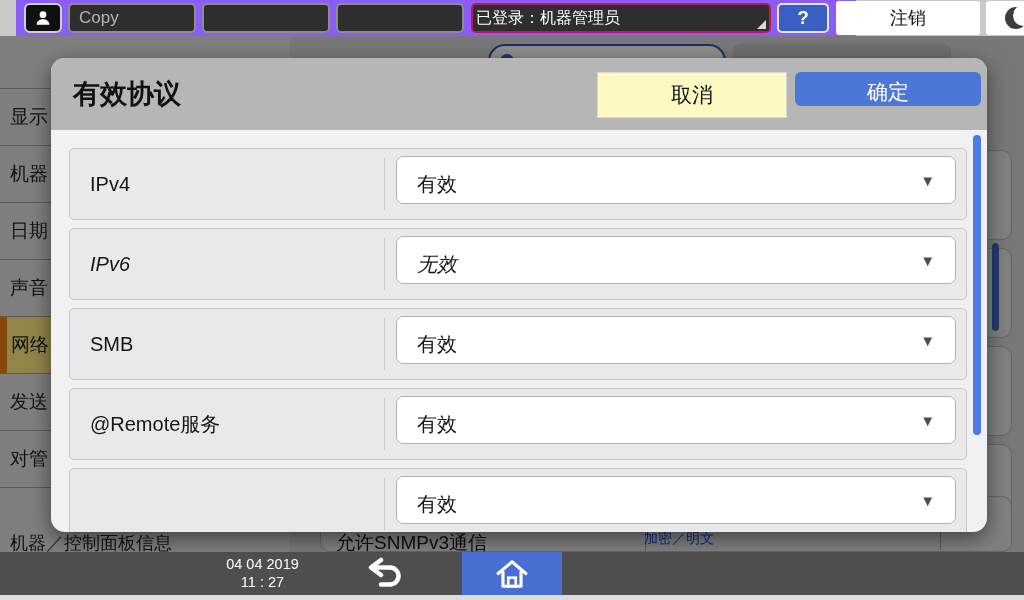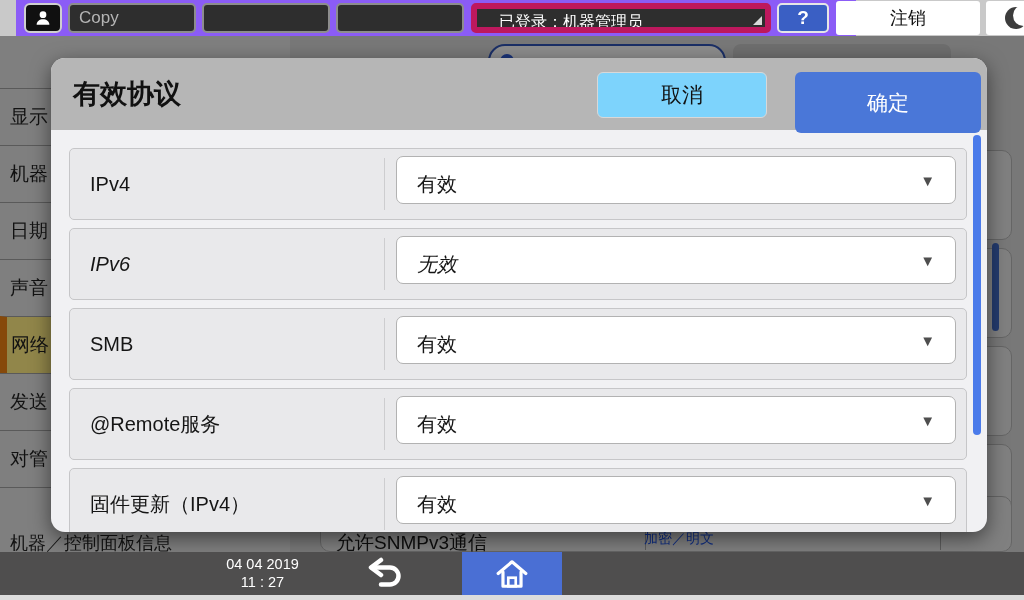--- a/index.html
+++ b/index.html
@@ -6,21 +6,21 @@
   *{box-sizing:border-box;font-family:"Liberation Sans","DejaVu Sans",sans-serif;}
   .screen{position:relative;width:1024px;height:600px;overflow:hidden;background:#c9c9c9;}
 
   
   .top-bar{position:absolute;left:0;top:0;width:840px;height:36px;background:#8b5cf6;z-index:40;margin-left:16px;}
   .tb-user{position:absolute;left:8px;top:3px;width:38px;height:30px;background:#101010;border:2px solid #cfcfcf;border-radius:6px;display:flex;align-items:center;justify-content:center;padding:0;}
   .tb-tab{position:absolute;top:3px;height:30px;background:#2e2e2e;border:2px solid #8d8d8d;border-radius:5px;color:#b5b5b5;font-size:17px;line-height:25px;padding-left:9px;overflow:hidden;white-space:nowrap;}
   .tb-tab.t1{left:52px;width:128px;}
   .tb-tab.t2{left:186px;width:128px;}
   .tb-tab.t3{left:320px;width:128px;}
-  .tb-status{position:absolute;left:455px;top:3px;width:300px;height:30px;background:#2e2e2e;border:6px solid #be185d;border-radius:5px;color:#fff;font-size:16px;line-height:25px;padding-left:22px;overflow:hidden;white-space:nowrap;}
+  .tb-status{position:absolute;left:455px;top:3px;width:300px;height:30px;background:#2e2e2e;border:2px solid #be185d;border-radius:5px;color:#fff;font-size:16px;line-height:25px;padding-left:3px;overflow:hidden;white-space:nowrap;}
   .tb-status .corner{position:absolute;right:3px;bottom:2px;width:0;height:0;border-left:9px solid transparent;border-bottom:9px solid #d9d9d9;}
   .tb-help{position:absolute;left:761px;top:3px;width:52px;height:30px;background:#3a5fc4;border:2px solid #e6e6e6;border-radius:5px;color:#fff;font-size:19px;font-weight:bold;padding:0;}
   .tb-logout{position:absolute;left:820px;top:1px;width:144px;height:34px;background:#fff;border:0;border-radius:3px;color:#111;font-size:18px;padding:0;}
   .tb-moon{position:absolute;left:970px;top:1px;width:60px;height:34px;background:#fff;border:0;border-radius:3px;padding:0;display:flex;align-items:center;justify-content:center;}
   .moon{position:relative;width:22px;height:22px;}
   .moon .m1{position:absolute;left:0;top:0;width:22px;height:22px;background:#3c3c3c;border-radius:50%;}
   .moon .m2{position:absolute;left:8px;top:-2px;width:21px;height:21px;background:#fff;border-radius:50%;}
 
   
   .bg{position:absolute;left:0;top:36px;width:1024px;height:516px;background:#c9c9c9;z-index:1;}
@@ -42,22 +42,22 @@
   .bgrow-div1{position:absolute;left:645px;top:468px;width:1px;height:46px;background:#9a9a9a;}
   .bgrow-div2{position:absolute;left:940px;top:468px;width:1px;height:46px;background:#9a9a9a;}
   .bg-scrollbar{position:absolute;left:992px;top:207px;width:7px;height:88px;border-radius:4px;background:#3c63b8;}
 
   .dim{position:absolute;left:0;top:36px;width:1024px;height:516px;background:rgba(0,0,0,0.40);z-index:5;}
 
   
   .dialog{position:absolute;left:44px;top:58px;width:936px;height:474px;border-radius:14px;overflow:hidden;background:#f1f1f3;box-shadow:0 6px 20px rgba(0,0,0,0.5);z-index:10;margin-left:7px;}
   .dlg-header{position:absolute;left:0;top:0;width:936px;height:72px;background:#b6b6b6;}
   .dlg-title{position:absolute;left:22px;top:0;line-height:72px;font-size:27px;font-weight:600;color:#111;}
-  .btn-cancel{position:absolute;left:546px;top:14px;width:170px;height:46px;background:#7dd3fc;border:1px solid #d8d8d8;border-radius:6px;font-size:21px;color:#111;padding:0;}
-  .btn-ok{position:absolute;left:744px;top:14px;width:186px;height:61px;background:#4a77d8;border:0;border-radius:6px;font-size:21px;color:#fff;padding:6px;}
+  .btn-cancel{position:absolute;left:546px;top:14px;width:190px;height:46px;background:#fef9c3;border:1px solid #d8d8d8;border-radius:0;font-size:21px;color:#111;padding:0;}
+  .btn-ok{position:absolute;left:744px;top:14px;width:186px;height:34px;background:#4a77d8;border:0;border-radius:6px;font-size:21px;color:#fff;padding:6px;}
   .dlg-row{position:absolute;left:18px;width:898px;height:72px;background:#e9e9eb;border:1px solid #c6c6c8;border-radius:5px;}
   .dlg-row.r0{top:90px;} .dlg-row.r1{top:170px;font-style:italic;} .dlg-row.r2{top:250px;} .dlg-row.r3{top:330px;} .dlg-row.r4{top:410px;}
   .row-label{position:absolute;left:20px;top:0;line-height:70px;font-size:20px;color:#151515;white-space:nowrap;}
   .row-divider{position:absolute;left:314px;top:9px;bottom:9px;width:1px;background:#cdcdcf;}
   .row-select{position:absolute;left:326px;top:7px;width:560px;height:48px;background:#fff;border:1px solid #b2b2b2;border-radius:7px;}
   .select-value{position:absolute;left:20px;top:0;line-height:54px;font-size:20px;color:#151515;white-space:nowrap;}
   .select-arrow{position:absolute;right:20px;top:50%;transform:translateY(-50%);font-size:15px;color:#4e4e4e;}
   .dlg-scrollbar{position:absolute;left:922px;top:77px;width:8px;height:300px;border-radius:4px;background:#4b7bea;}
 
   
@@ -144,21 +144,20 @@
     <div class="dlg-row r3">
       <span class="row-label">@Remote服务</span>
       <span class="row-divider"></span>
       <div class="row-select">
         <span class="select-value">有效</span>
         <span class="select-arrow">▼</span>
       </div>
     </div>
 
     <div class="dlg-row r4">
-      <span class="row-label">固件更新（IPv4）</span>
       <span class="row-divider"></span>
       <div class="row-select">
         <span class="select-value">有效</span>
         <span class="select-arrow">▼</span>
       </div>
     </div>
 
     <div class="dlg-scrollbar"></div>
   </div>
 

